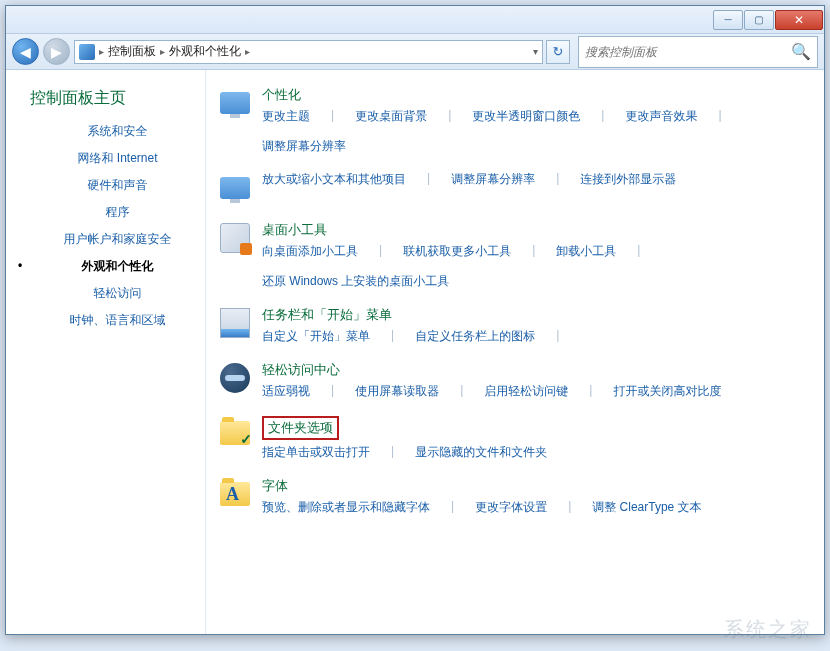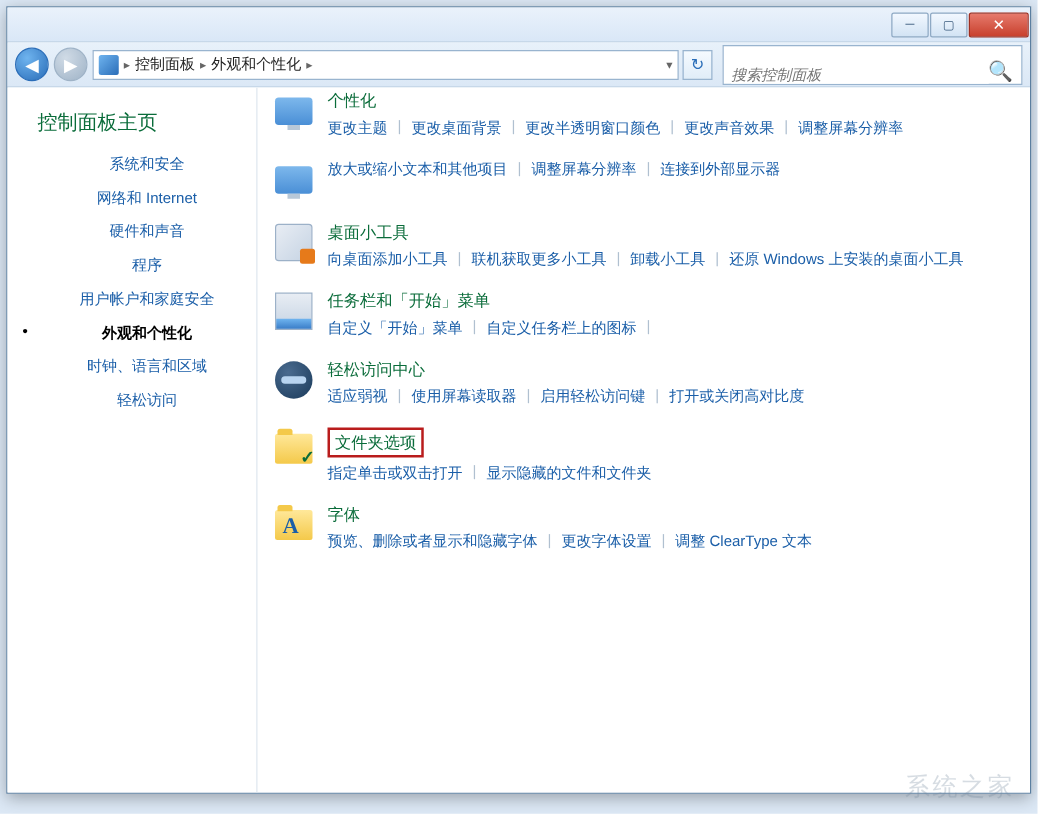--- a/index.html
+++ b/index.html
@@ -8,35 +8,35 @@
 .titlebar { height: 28px; background: linear-gradient(#eaf2fb,#d9e7f7); border-bottom: 1px solid #b8cde2; display: flex; align-items: center; justify-content: flex-end; padding: 0 1px; gap: 1px; }
 .tbtn { width: 30px; height: 20px; border: 1px solid #8ea9c4; background: linear-gradient(#f2f8ff,#d2e3f4); border-radius: 2px; display: flex; align-items: center; justify-content: center; font-size: 10px; color: #3a5b7d; cursor: pointer; }
 .tbtn.close { width: 48px; background: linear-gradient(#e67a6c,#c8402d); border-color: #a02f20; color: #fff; font-size: 12px; }
 .navbar { height: 36px; background: linear-gradient(#e8f1fa,#dbe8f6); border-bottom: 1px solid #b8cde2; display: flex; align-items: center; padding: 0 6px; gap: 4px; }
 .navbtn { width: 27px; height: 27px; border-radius: 50%; background: radial-gradient(circle at 35% 30%, #6fb4ef, #2a6db8); border: 1px solid #2a6db8; display: flex; align-items: center; justify-content: center; color: #fff; font-size: 14px; cursor: pointer; }
 .navbtn.disabled { background: radial-gradient(circle at 35% 30%, #d0dbe6, #9fb3c7); border-color: #9fb3c7; }
 .addrbar { flex: 1; height: 24px; background: #fff; border: 1px solid #99b4cf; display: flex; align-items: center; padding: 0 4px; font-size: 12px; color: #222; gap: 4px; }
 .addrbar .cp-icon { display: inline-block; width: 16px; height: 16px; background: linear-gradient(135deg,#6fb4ef,#2a6db8); border-radius: 2px; }
 .addrbar .chev { color: #666; font-size: 10px; }
 .refreshbtn { width: 24px; height: 24px; border: 1px solid #99b4cf; background: linear-gradient(#f5faff,#e1edf8); display: flex; align-items: center; justify-content: center; color: #2a6db8; font-size: 13px; cursor: pointer; margin-left: -1px; }
-.searchbar { width: 240px; height: 32px; border: 1px solid #99b4cf; background: #fff; display: flex; align-items: flex-end; padding: 0 6px; margin-left: 4px; }
+.searchbar { width: 240px; height: 32px; border: 1px solid #99b4cf; background: #fff; display: flex; align-items: center; padding: 0 6px; margin-left: 4px; }
 .searchbar input { flex: 1; border: none; outline: none; font-size: 12px; color: #888; font-style: italic; }
 .content { flex: 1; display: flex; background: #fff; overflow: hidden; }
 .sidebar { width: 200px; border-right: 1px solid #e0e8f0; padding: 18px 0 0 24px; }
 .sidebar .home { font-size: 16px; color: #0a6c3a; margin-bottom: 14px; cursor: pointer; }
 .sidebar .item { font-size: 12px; color: #1a5ea8; margin-bottom: 10px; cursor: pointer; text-align: center; }
 .sidebar .item.active { color: #000; font-weight: bold; position: relative; }
 .sidebar .item.active::before { content: "•"; position: absolute; left: -12px; color: #000; }
-.main { flex: 1; padding: 2px 0 0 12px; overflow-y: auto; }
+.main { flex: 1; padding: 16px 0 0 12px; overflow-y: auto; }
 .category { display: flex; margin-bottom: 16px; }
 .cat-icon { width: 34px; height: 34px; margin-right: 10px; flex-shrink: 0; display: flex; align-items: center; justify-content: center; font-size: 22px; }
 .cat-body { flex: 1; }
 .cat-title { font-size: 13px; color: #0a6c3a; margin-bottom: 4px; cursor: pointer; }
 .cat-title.boxed { border: 2px solid #b91c1c; padding: 1px 4px; display: inline-block; }
-.cat-links { display: flex; flex-wrap: wrap; gap: 0; text-align: center; }
+.cat-links { display: flex; flex-wrap: wrap; gap: 13px; text-align: center; }
 .cat-links .lnk { font-size: 12px; color: #1a5ea8; cursor: pointer; }
 .cat-links .sep { font-size: 12px; color: #b0c0d0; margin: 0 8px; }
 .icon-monitor { background: linear-gradient(#7db8ec,#4a8fd6); border-radius: 3px; position: relative; width: 30px; height: 22px; }
 .icon-monitor::after { content: ""; position: absolute; bottom: -4px; left: 10px; width: 10px; height: 4px; background: #b8c8d8; }
 .icon-gadget { width:30px; height:30px; background:linear-gradient(135deg,#e8edf4,#c5d3e3); border:1px solid #9cb1c8; border-radius:3px; position:relative; }
 .icon-gadget::after{content:""; position:absolute; right:-3px; bottom:-3px; width:12px; height:12px; background:#e67a1a; border-radius:2px;}
 .icon-taskbar{width:30px;height:30px;background:linear-gradient(#e8edf4,#c5d3e3);border:1px solid #9cb1c8;display:flex;align-items:flex-end;}
 .icon-taskbar::before{content:"";display:block;width:100%;height:8px;background:linear-gradient(#6fb4ef,#3a7dc8);}
 .icon-ease{width:30px;height:30px;border-radius:50%;background:radial-gradient(circle at 35% 30%,#4a6b8f,#1a3a5a);position:relative;}
 .icon-ease::after{content:"";position:absolute;top:12px;left:5px;width:20px;height:6px;border-radius:3px;background:#b8d4f0;}
@@ -77,22 +77,22 @@
   <div class="content">
     <div class="sidebar">
       <div class="home">控制面板主页</div>
       <div id="sidebar-items">
           <div class="item">系统和安全</div>
           <div class="item">网络和 Internet</div>
           <div class="item">硬件和声音</div>
           <div class="item">程序</div>
           <div class="item">用户帐户和家庭安全</div>
           <div class="item active">外观和个性化</div>
+          <div class="item">轻松访问</div>
           <div class="item">时钟、语言和区域</div>
-          <div class="item">轻松访问</div>
         </div>
     </div>
     <div class="main" id="main-panel">
         <div class="category">
           <div class="cat-icon">
             <div class="icon-monitor"></div>
           </div>
           <div class="cat-body">
             <div class="cat-title">个性化</div>
             <div class="cat-links">

